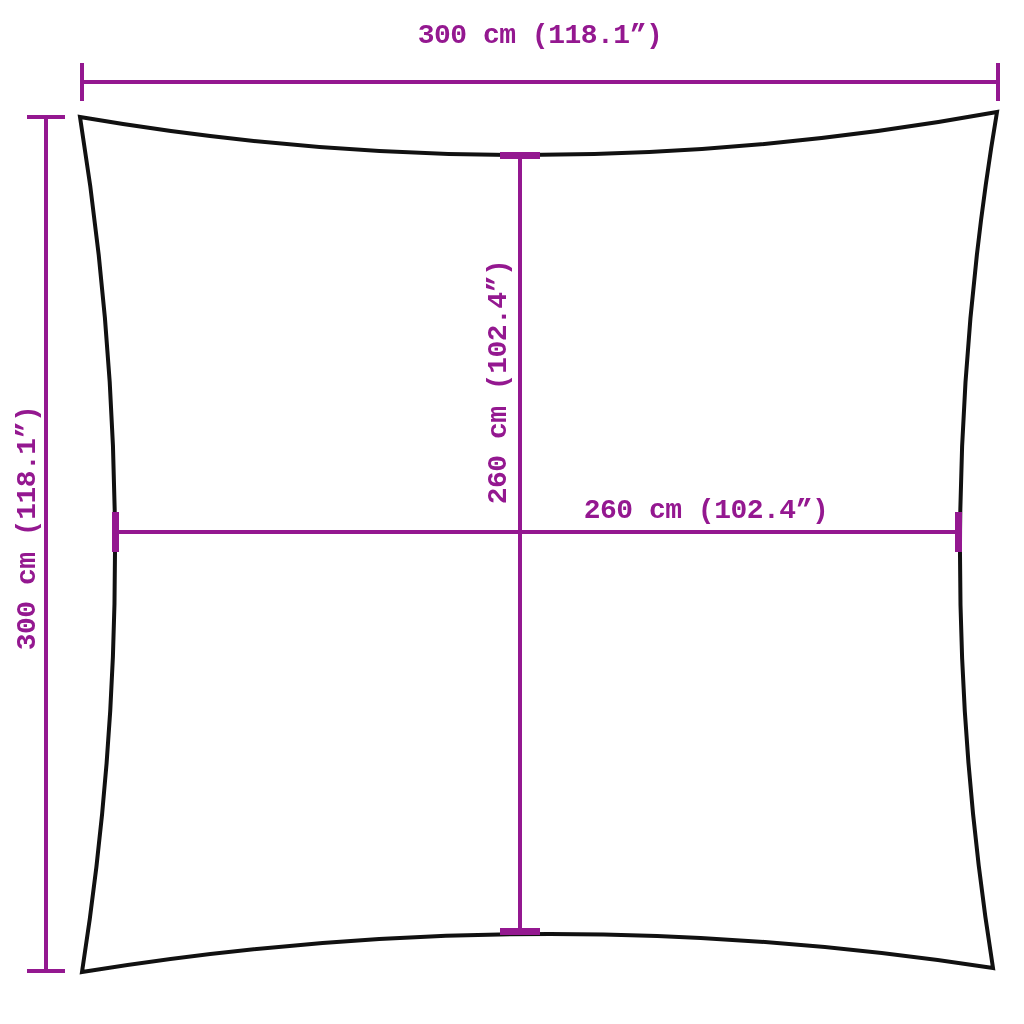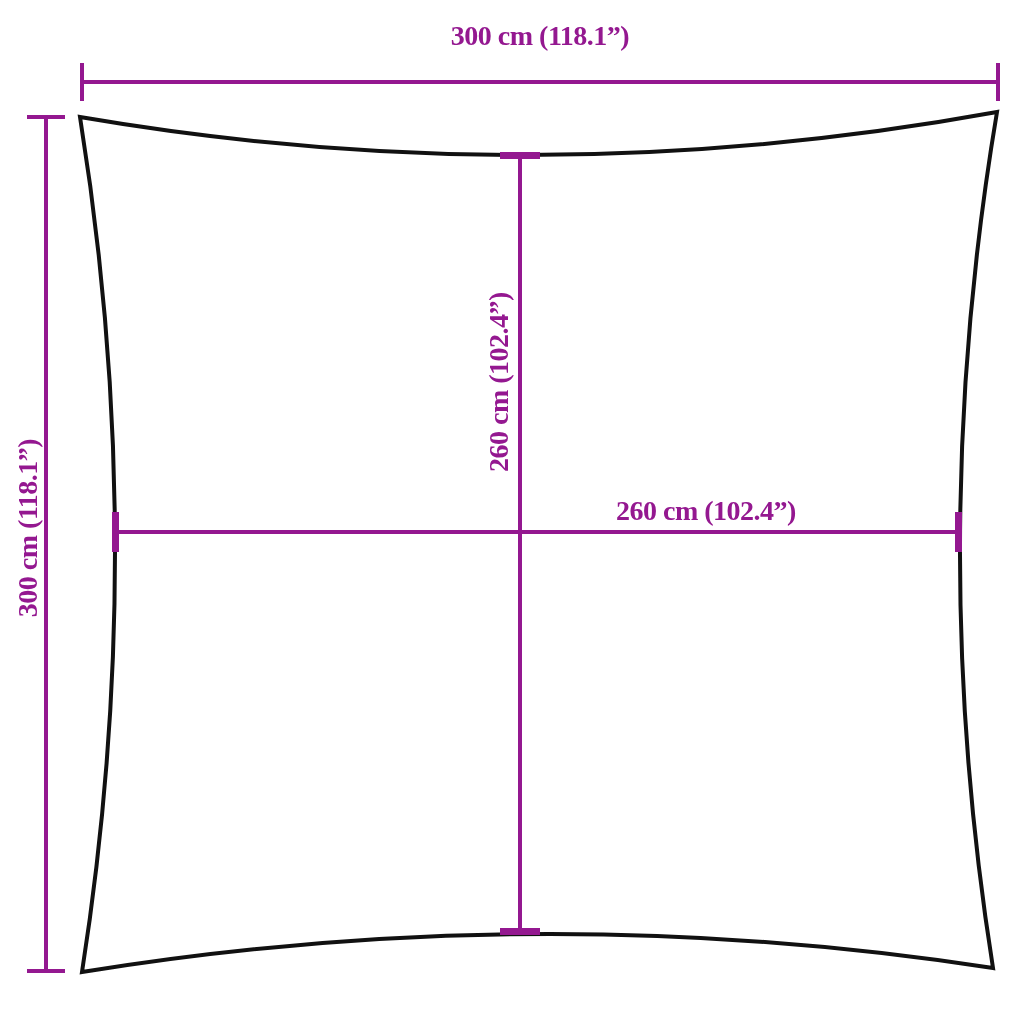--- a/index.html
+++ b/index.html
@@ -11,21 +11,21 @@
     margin: 0;
     padding: 0;
     background: var(--background);
   }
   .canvas {
     position: relative;
     width: 1024px;
     height: 1024px;
     background: var(--background);
     overflow: hidden;
-    font-family: Liberation Serif, serif;
+    font-family: Liberation Mono, monospace;
   }
   .sail-svg {
     position: absolute;
     left: 0;
     top: 0;
     width: 1024px;
     height: 1024px;
   }
   .sail-path {
     fill: none;

